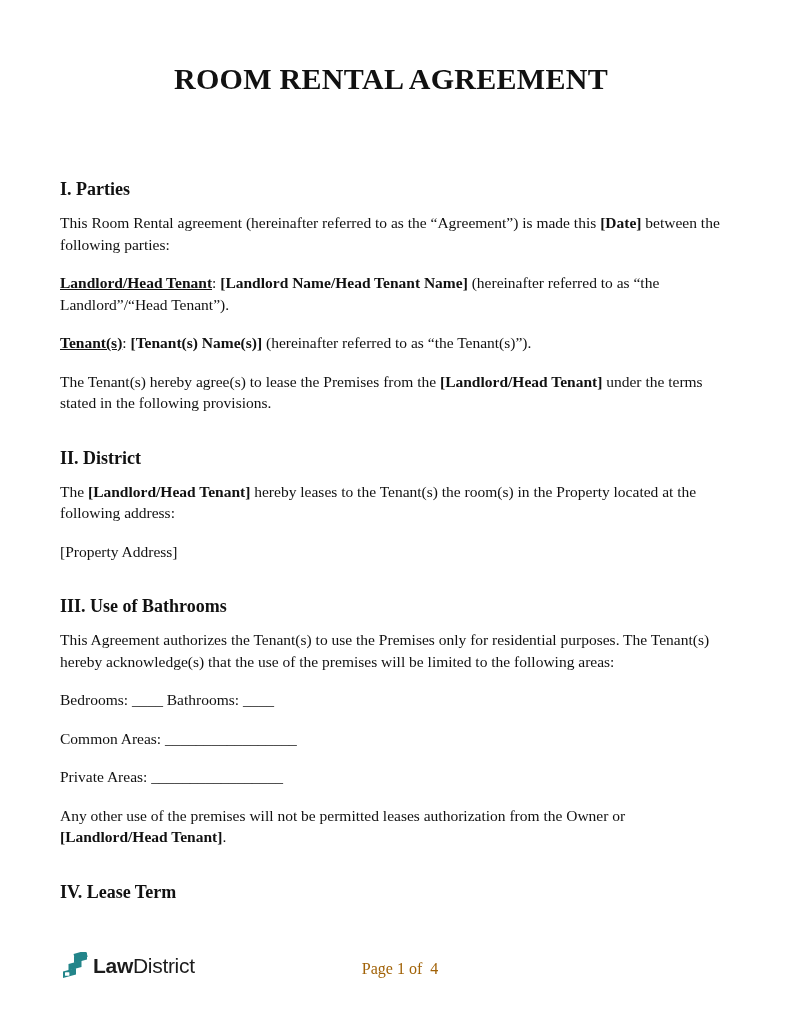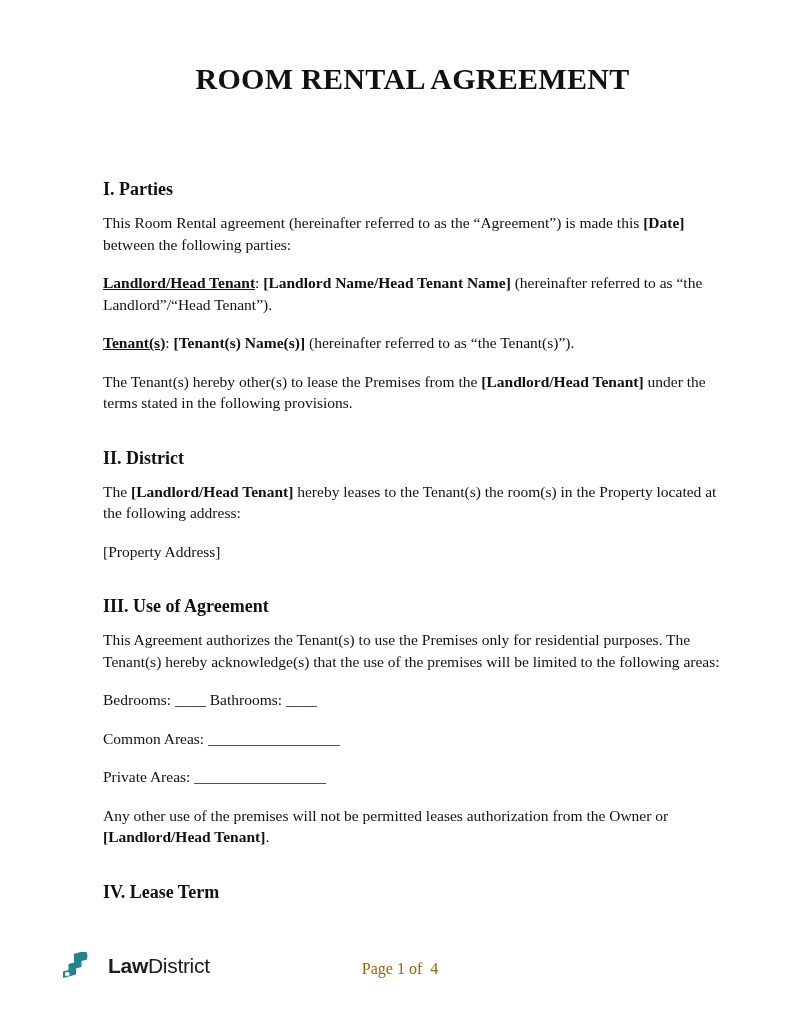--- a/index.html
+++ b/index.html
@@ -5,21 +5,21 @@
   html,body { margin:0; padding:0; background:#ffffff; }
   .page {
     position:relative;
     width:800px; height:1035px;
     background:#ffffff;
     color:#111111;
     font-family:"Liberation Serif", serif;
     overflow:hidden;
     margin:0 auto;
   }
-  .content { padding:62px 78px 0 103px; }
+  .content { padding:62px 78px 0 60px; }
   .doc-title {
     margin:0;
     text-align:center;
     font-size:30px;
     line-height:34px;
     font-weight:700;
     letter-spacing:0.3px;
   }
   .section h2 {
     font-size:18px;
@@ -31,21 +31,21 @@
   .section p {
     font-size:15.5px;
     line-height:21.5px;
     margin:0 0 17px 0;
   }
   .b { font-weight:700; }
   .u { text-decoration:underline; }
   .footer { position:absolute; left:0; right:0; top:948px; height:45px; }
   .brand {
     position:absolute; left:63px; top:4px;
-    display:flex; align-items:center; gap:20px;
+    display:flex; align-items:center; gap:5px;
   }
   .brand-text {
     font-family:"Liberation Sans", sans-serif;
     font-size:21px;
     letter-spacing:-0.3px;
     color:#1c1c1c;
     line-height:27px;
   }
   .brand-law { font-weight:700; }
   .brand-district { font-weight:400; }
@@ -63,31 +63,31 @@
 <div class="page">
   <div class="content">
 
     <h1 class="doc-title">ROOM RENTAL AGREEMENT</h1>
 
     <div class="section section-first">
       <h2>I. Parties</h2>
       <p><span>This Room Rental agreement (hereinafter referred to as the “Agreement”) is made this </span><span class="b">[Date]</span><span> between the following parties:</span></p>
       <p><span class="b u">Landlord/Head Tenant</span><span>: </span><span class="b">[Landlord Name/Head Tenant Name]</span><span> (hereinafter referred to as “the Landlord”/“Head Tenant”).</span></p>
       <p><span class="b u">Tenant(s)</span><span>: </span><span class="b">[Tenant(s) Name(s)]</span><span> (hereinafter referred to as “the Tenant(s)”).</span></p>
-      <p><span>The Tenant(s) hereby other(s) to lease the Premises from the </span><span class="b">[Landlord/Head Tenant]</span><span> under the terms stated in the following provisions.</span></p>
+      <p><span>The Tenant(s) hereby agree(s) to lease the Premises from the </span><span class="b">[Landlord/Head Tenant]</span><span> under the terms stated in the following provisions.</span></p>
     </div>
 
     <div class="section">
       <h2>II. District</h2>
       <p><span>The </span><span class="b">[Landlord/Head Tenant]</span><span> hereby leases to the Tenant(s) the room(s) in the Property located at the following address:</span></p>
       <p><span>[Property Address]</span></p>
     </div>
 
     <div class="section">
-      <h2>III. Use of Agreement</h2>
+      <h2>III. Use of Bathrooms</h2>
       <p><span>This Agreement authorizes the Tenant(s) to use the Premises only for residential purposes. The Tenant(s) hereby acknowledge(s) that the use of the premises will be limited to the following areas:</span></p>
       <p><span>Bedrooms: ____ Bathrooms: ____</span></p>
       <p><span>Common Areas: _________________</span></p>
       <p><span>Private Areas: _________________</span></p>
       <p><span>Any other use of the premises will not be permitted leases authorization from the Owner or </span><span class="b">[Landlord/Head Tenant]</span><span>.</span></p>
     </div>
 
     <div class="section">
       <h2>IV. Lease Term</h2>
     </div>

